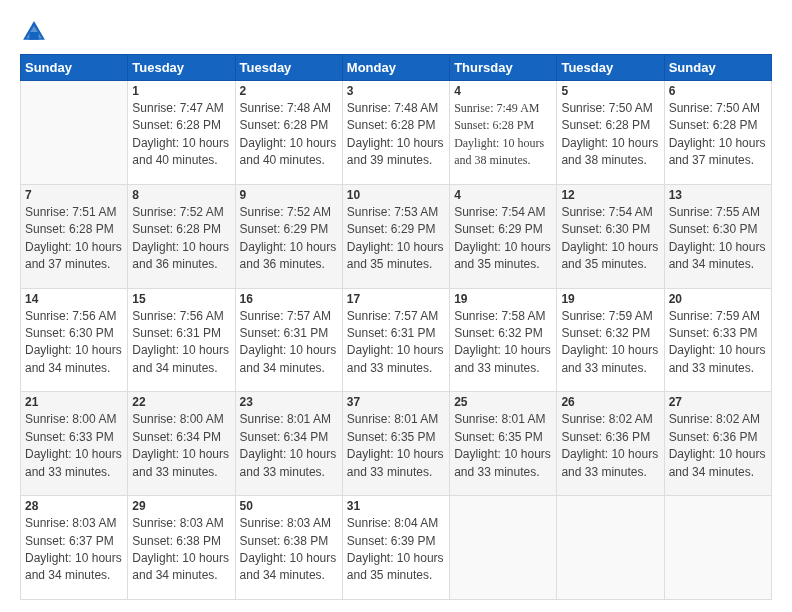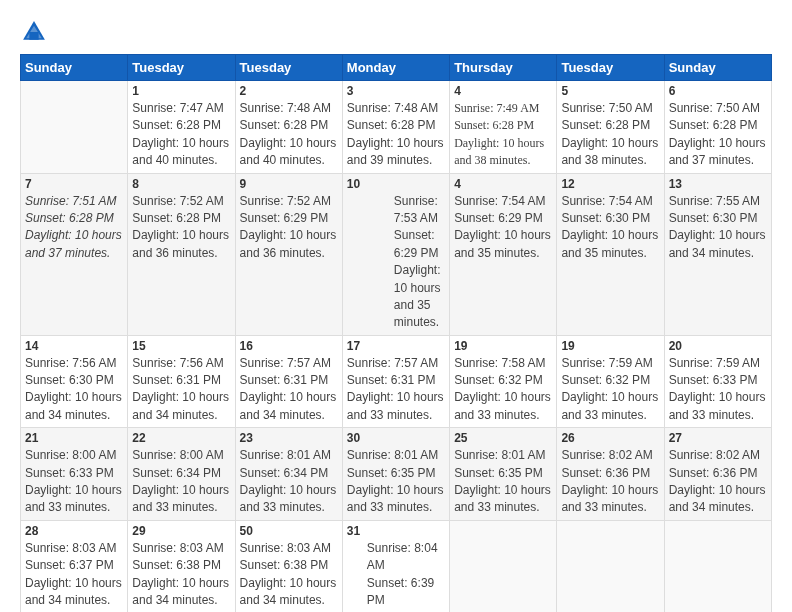--- a/index.html
+++ b/index.html
@@ -175,42 +175,42 @@
             <div class="day-num">6</div>
             <div class="day-info" style="white-space: pre-line;">Sunrise: 7:50 AM
 Sunset: 6:28 PM
 Daylight: 10 hours
 and 37 minutes.</div>
           </td>
         </tr>
         <tr class="row-shade">
           <td>
             <div class="day-num">7</div>
-            <div class="day-info" style="white-space: pre-line; font-style: italic;">Sunrise: 7:51 AM
+            <div class="day-info" style="white-space: pre-line;">Sunrise: 7:51 AM
 Sunset: 6:28 PM
 Daylight: 10 hours
 and 37 minutes.</div>
           </td>
           <td>
             <div class="day-num">8</div>
             <div class="day-info" style="white-space: pre-line;">Sunrise: 7:52 AM
 Sunset: 6:28 PM
 Daylight: 10 hours
 and 36 minutes.</div>
           </td>
           <td>
             <div class="day-num">9</div>
             <div class="day-info" style="white-space: pre-line;">Sunrise: 7:52 AM
 Sunset: 6:29 PM
 Daylight: 10 hours
 and 36 minutes.</div>
           </td>
           <td>
             <div class="day-num">10</div>
-            <div class="day-info" style="white-space: pre-line; margin-left: 47px;">Sunrise: 7:53 AM
+            <div class="day-info" style="white-space: pre-line;">Sunrise: 7:53 AM
 Sunset: 6:29 PM
 Daylight: 10 hours
 and 35 minutes.</div>
           </td>
           <td>
             <div class="day-num">4</div>
             <div class="day-info" style="white-space: pre-line;">Sunrise: 7:54 AM
 Sunset: 6:29 PM
 Daylight: 10 hours
 and 35 minutes.</div>
@@ -297,21 +297,21 @@
 and 33 minutes.</div>
           </td>
           <td>
             <div class="day-num">23</div>
             <div class="day-info" style="white-space: pre-line;">Sunrise: 8:01 AM
 Sunset: 6:34 PM
 Daylight: 10 hours
 and 33 minutes.</div>
           </td>
           <td>
-            <div class="day-num">30</div>
+            <div class="day-num">37</div>
             <div class="day-info" style="white-space: pre-line;">Sunrise: 8:01 AM
 Sunset: 6:35 PM
 Daylight: 10 hours
 and 33 minutes.</div>
           </td>
           <td>
             <div class="day-num">25</div>
             <div class="day-info" style="white-space: pre-line;">Sunrise: 8:01 AM
 Sunset: 6:35 PM
 Daylight: 10 hours
@@ -349,21 +349,21 @@
           </td>
           <td>
             <div class="day-num">50</div>
             <div class="day-info" style="white-space: pre-line;">Sunrise: 8:03 AM
 Sunset: 6:38 PM
 Daylight: 10 hours
 and 34 minutes.</div>
           </td>
           <td>
             <div class="day-num">31</div>
-            <div class="day-info" style="white-space: pre-line; margin-left: 20px;">Sunrise: 8:04 AM
+            <div class="day-info" style="white-space: pre-line;">Sunrise: 8:04 AM
 Sunset: 6:39 PM
 Daylight: 10 hours
 and 35 minutes.</div>
           </td>
           <td class="empty"></td>
           <td class="empty"></td>
           <td class="empty"></td>
         </tr>
       </tbody>
   </table>

